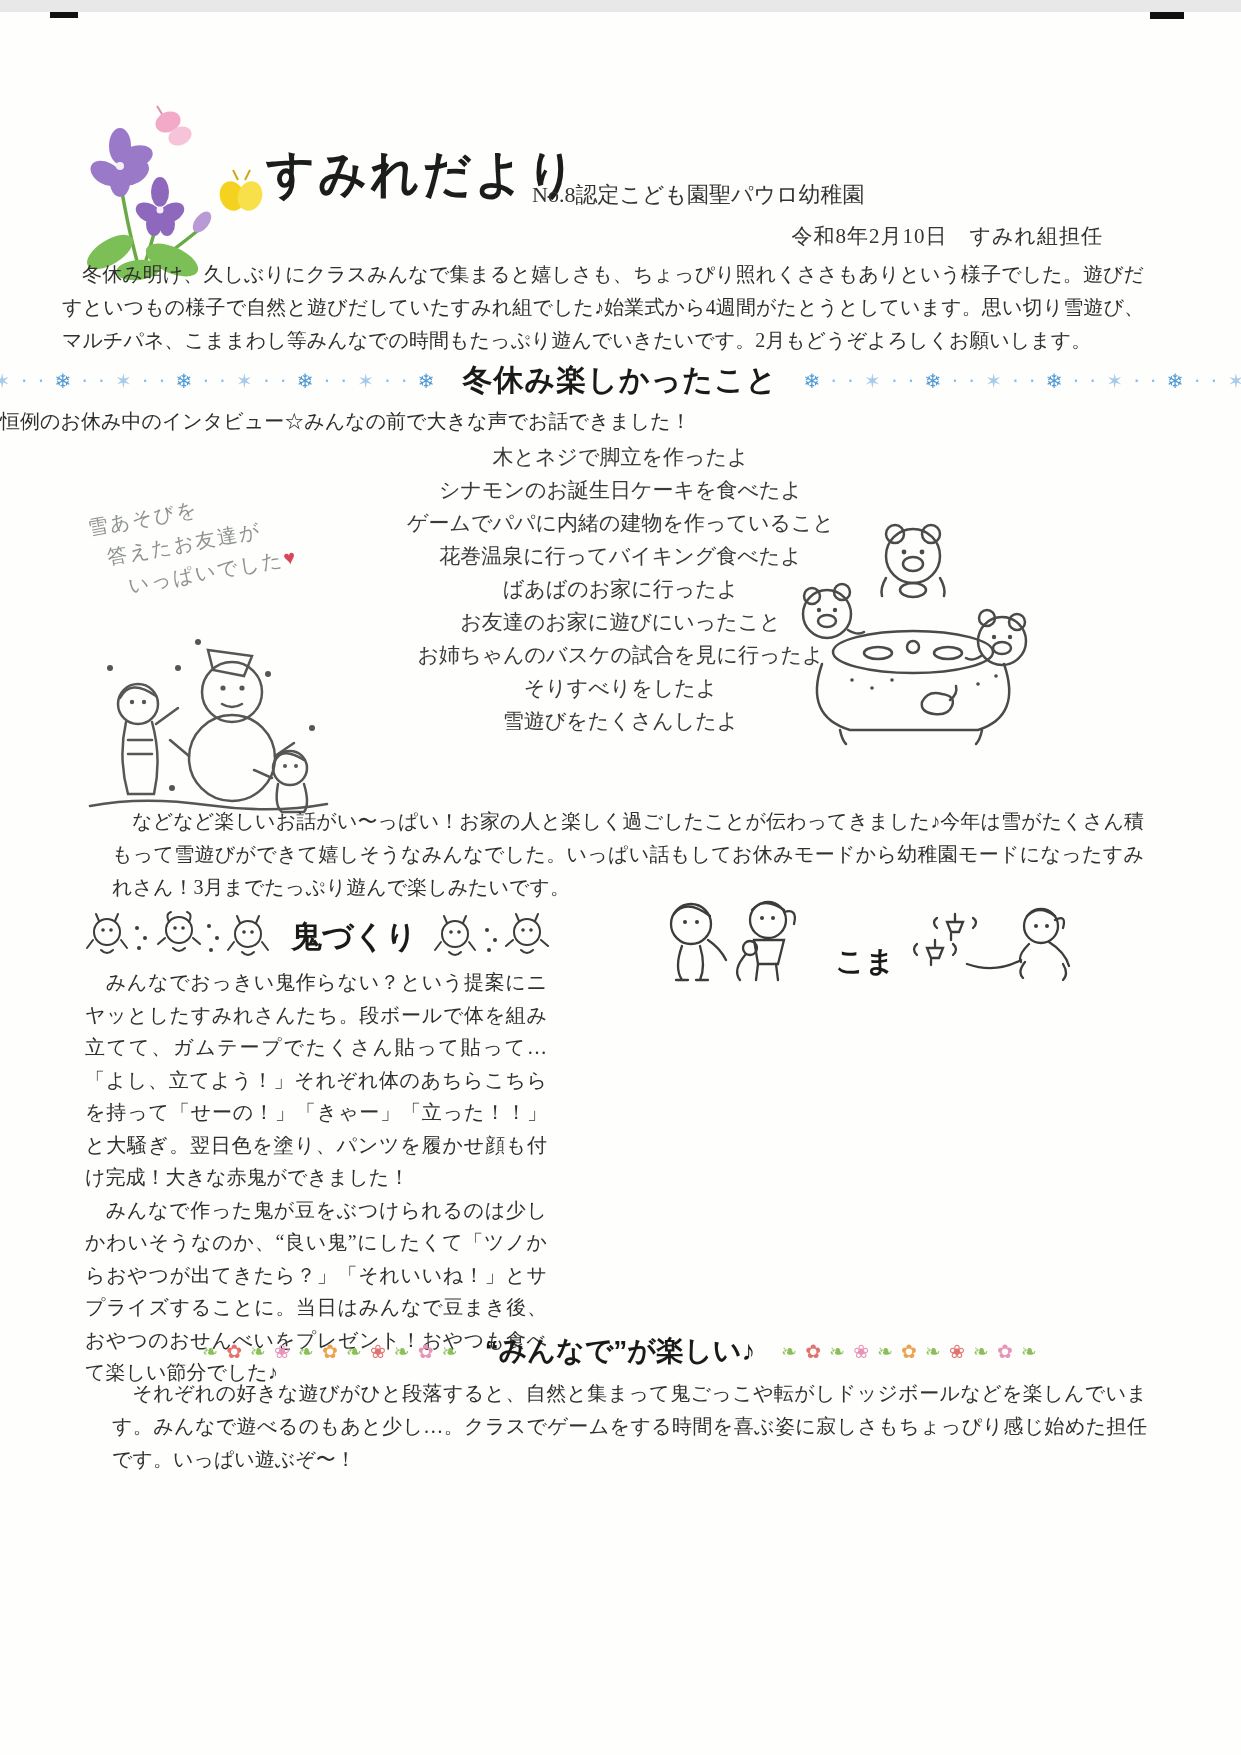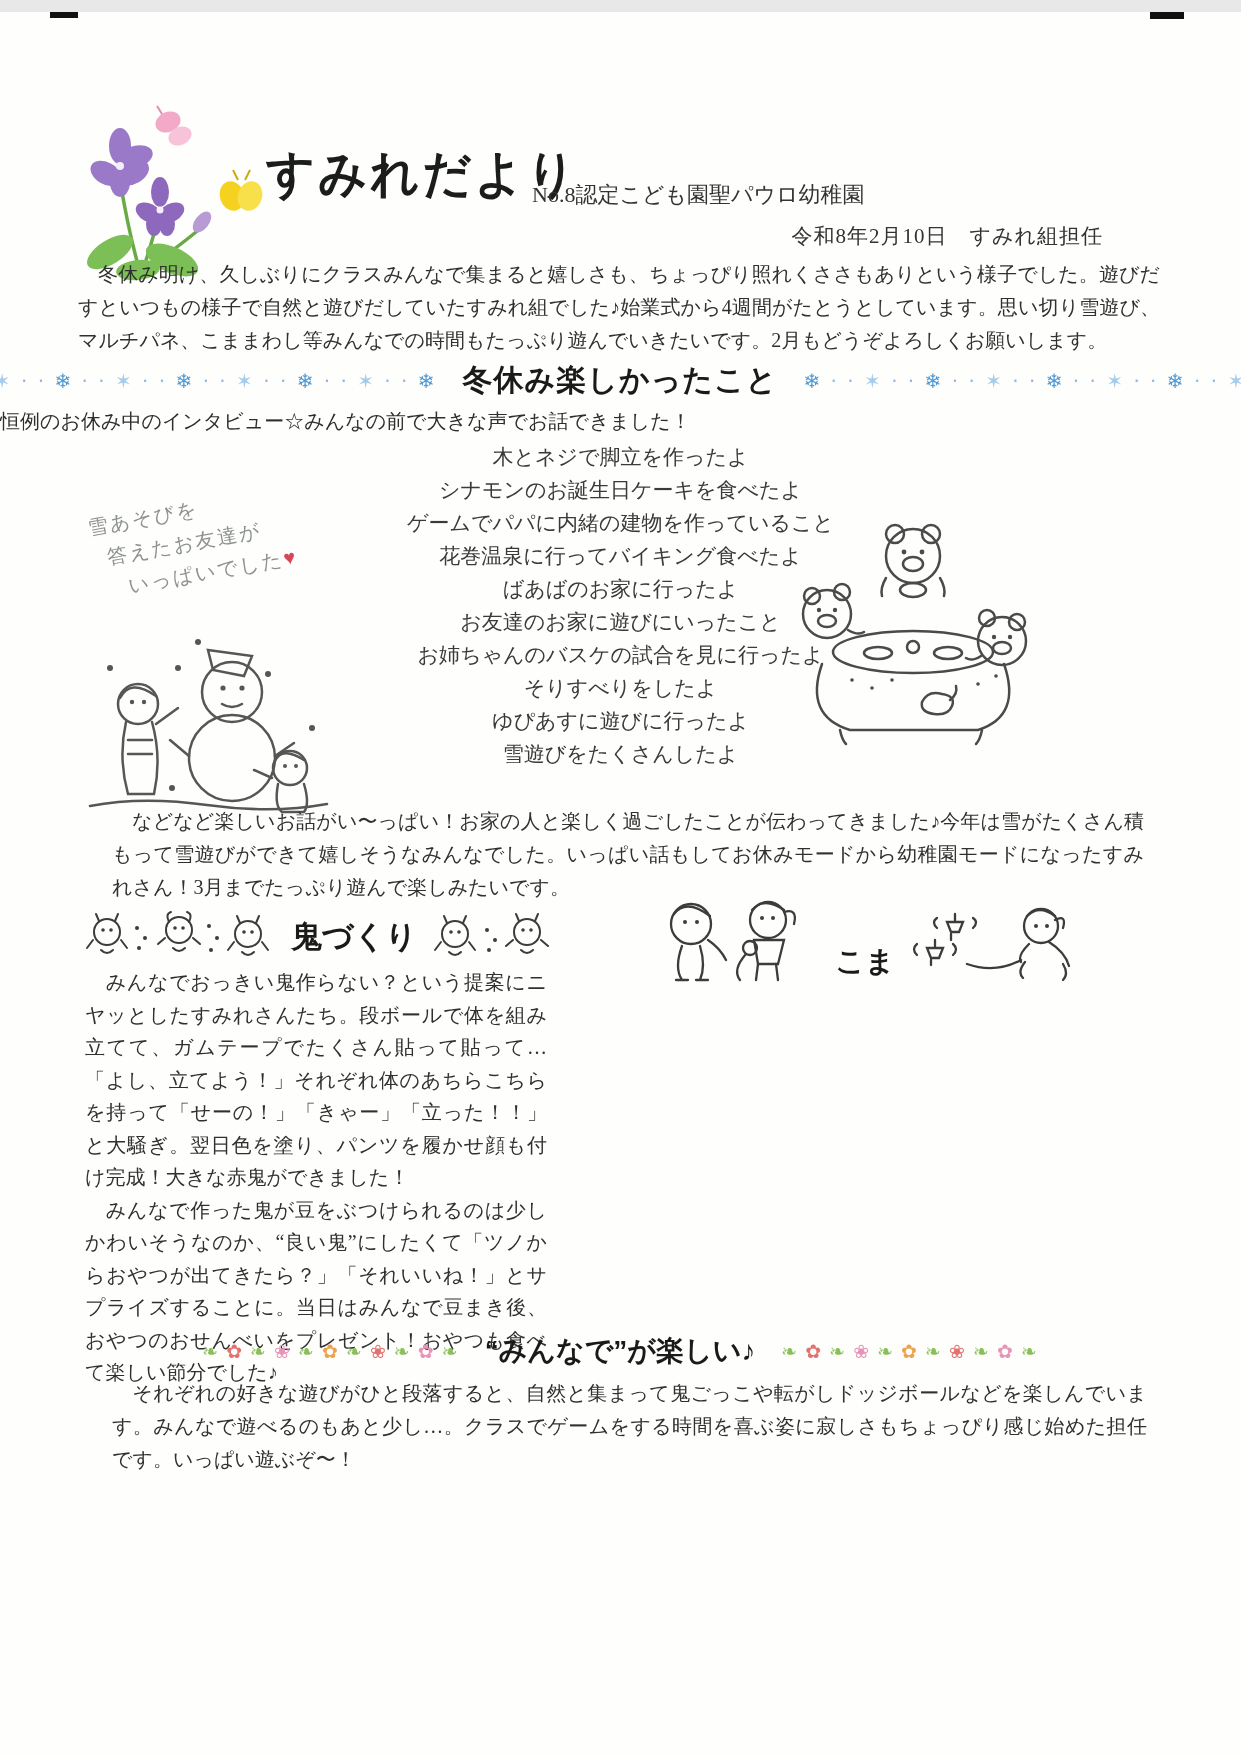--- a/index.html
+++ b/index.html
@@ -21,21 +21,21 @@
   }
   .publisher{
     position:absolute;left:532px;top:168px;
     font-size:22px;color:#333;
   }
   .dateline{
     position:absolute;right:138px;top:210px;
     font-size:21px;color:#333;letter-spacing:1px;
   }
   .intro{
-    position:absolute;left:78px;top:246px;width:1082px;
+    position:absolute;left:62px;top:246px;width:1082px;
     font-size:20px;line-height:33px;text-align:justify;color:#303030;
   }
   .deco-row{white-space:nowrap;font-size:20px;letter-spacing:2px;
     font-family:"DejaVu Sans","Liberation Sans",sans-serif;}
   .head-row{
     position:absolute;left:70px;width:1100px;
     display:flex;align-items:center;justify-content:center;gap:26px;
   }
   .head-row.winter{top:348px;}
   .section-heading{
@@ -157,21 +157,20 @@
 
   <div class="quote-list">
     <div>木とネジで脚立を作ったよ</div>
     <div>シナモンのお誕生日ケーキを食べたよ</div>
     <div>ゲームでパパに内緒の建物を作っていること</div>
     <div>花巻温泉に行ってバイキング食べたよ</div>
     <div>ばあばのお家に行ったよ</div>
     <div>お友達のお家に遊びにいったこと</div>
     <div>お姉ちゃんのバスケの試合を見に行ったよ</div>
     <div>そりすべりをしたよ</div>
-    <div>ゆぴあすに遊びに行ったよ</div>
     <div>雪遊びをたくさんしたよ</div>
   </div>
 
   <div class="handwritten">
     <div>雪あそびを</div>
     <div class="l2"><span>答えたお友達が</span></div>
     <div class="l3"><span>いっぱいでした</span><span class="heart">♥</span></div>
   </div>
 
   <svg class="art" style="left:82px;top:596px;" width="252" height="212" viewBox="0 0 252 212">

